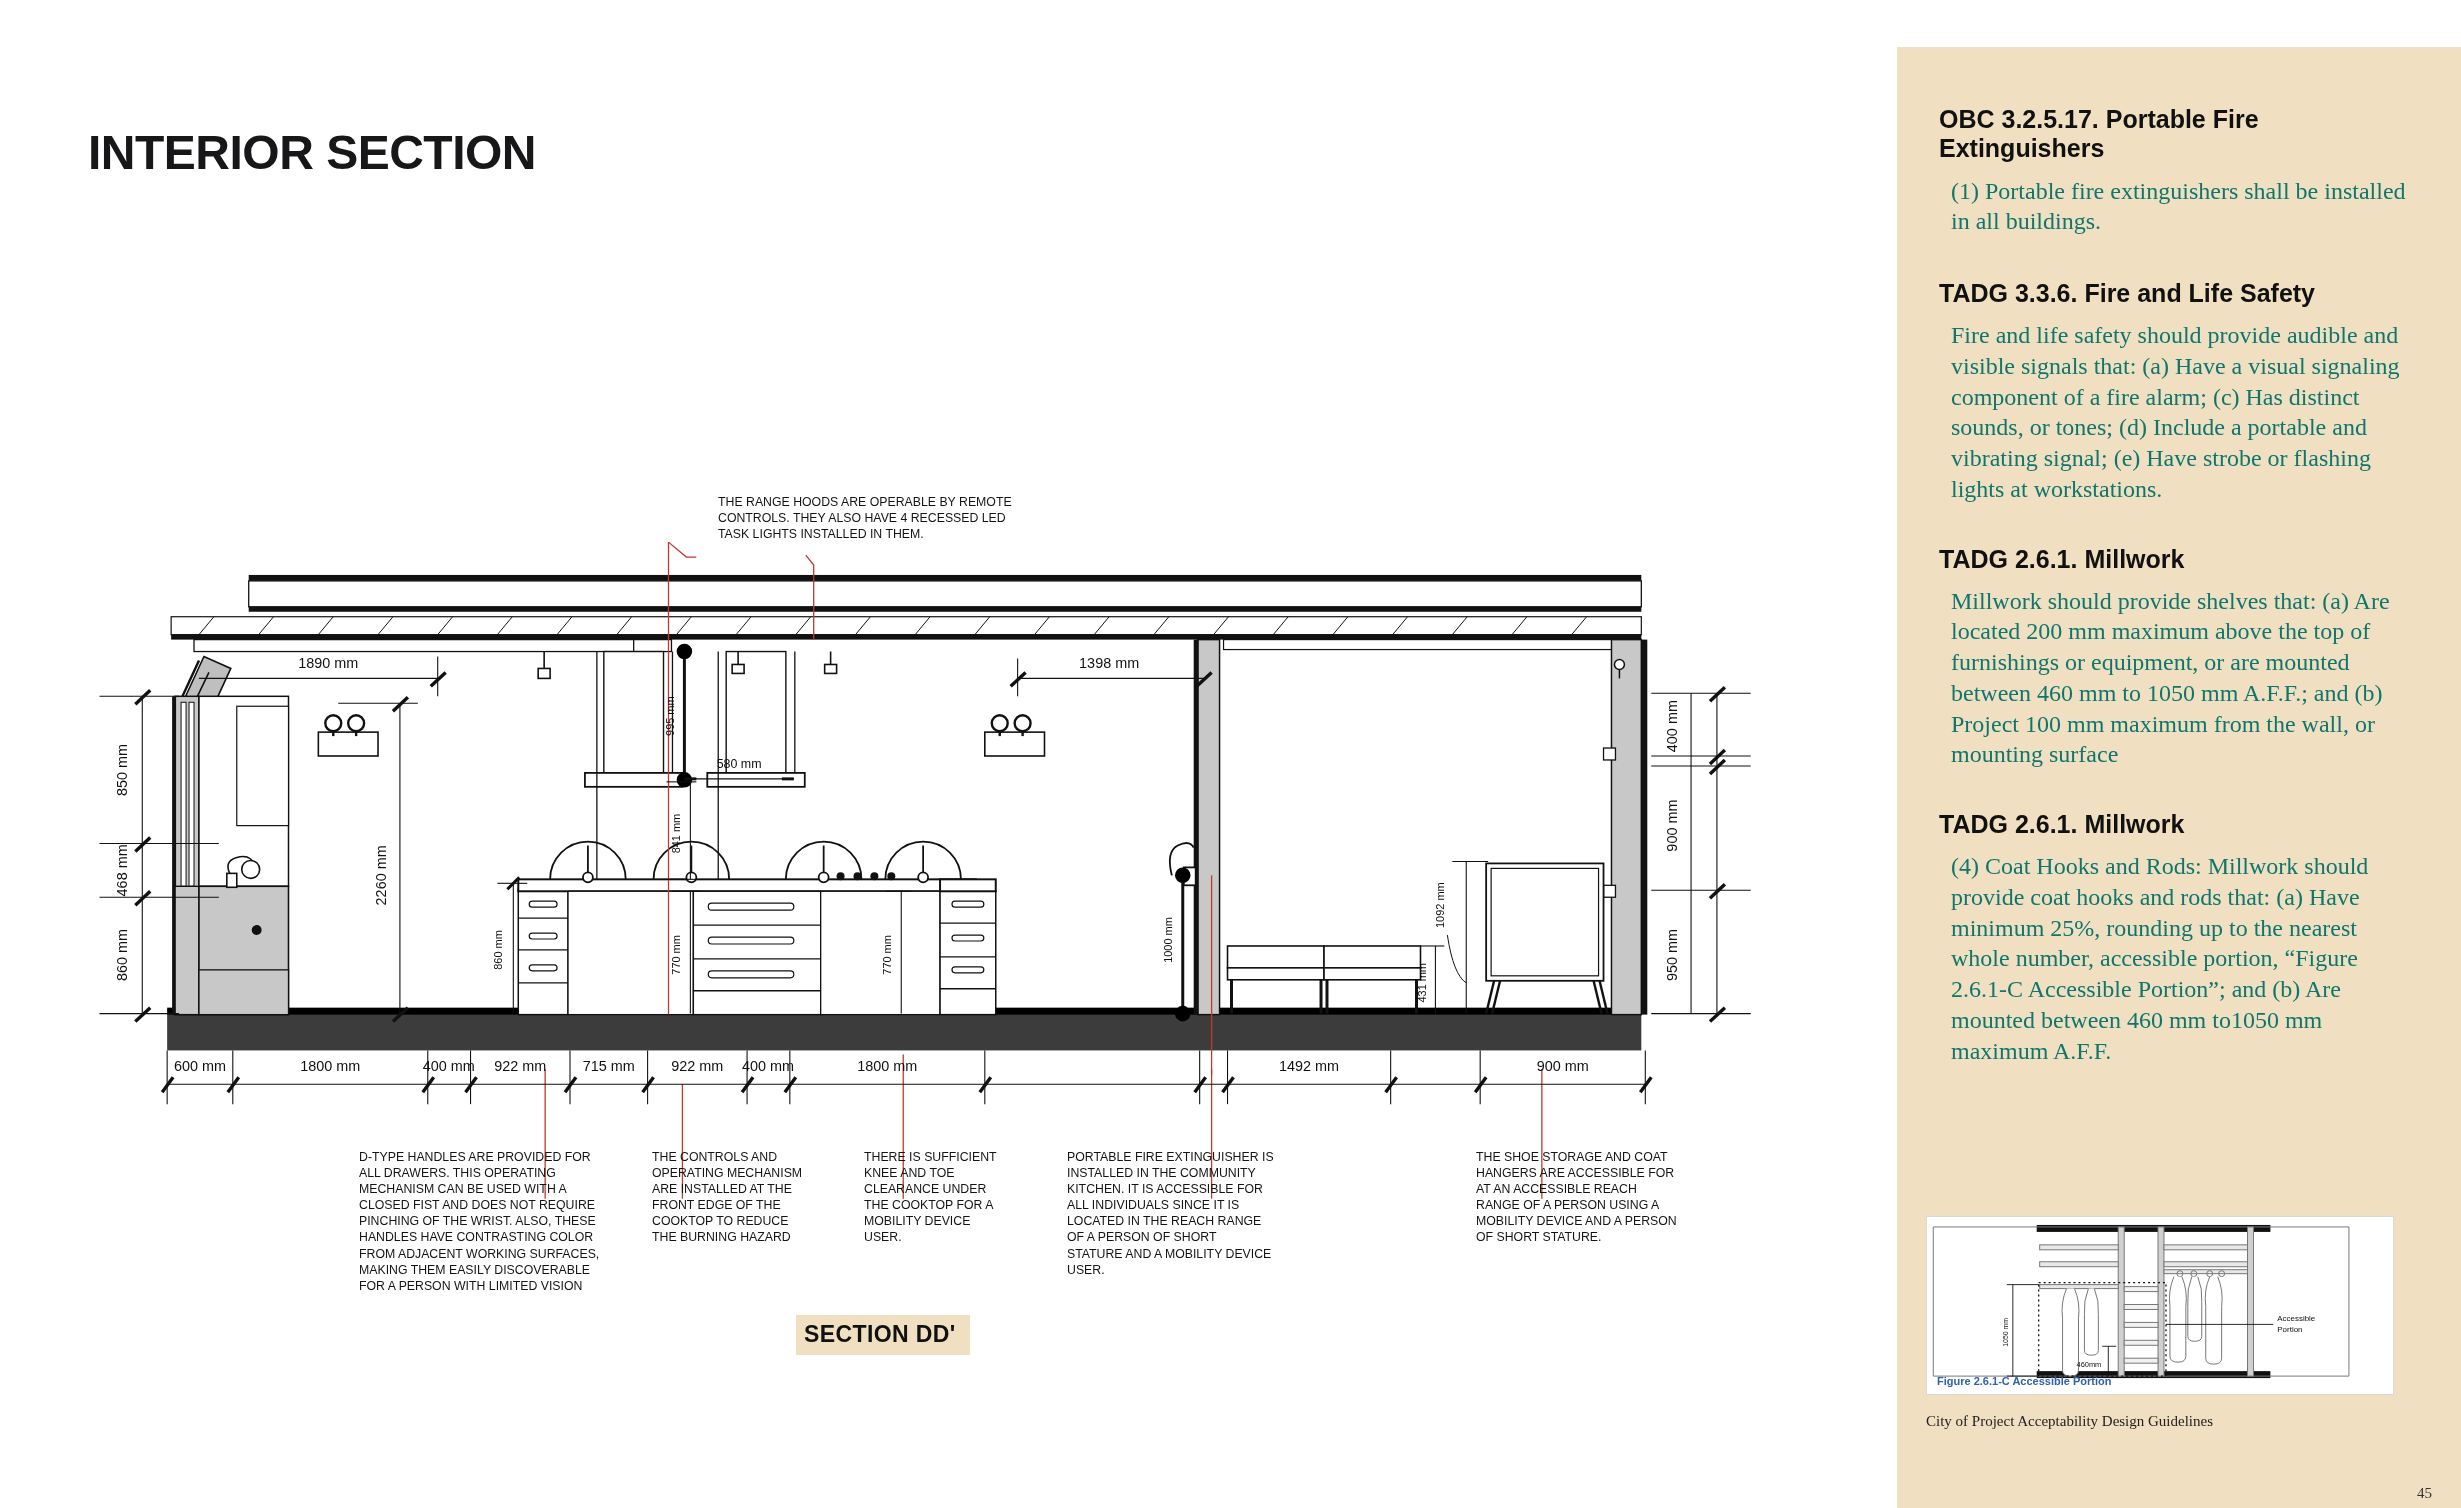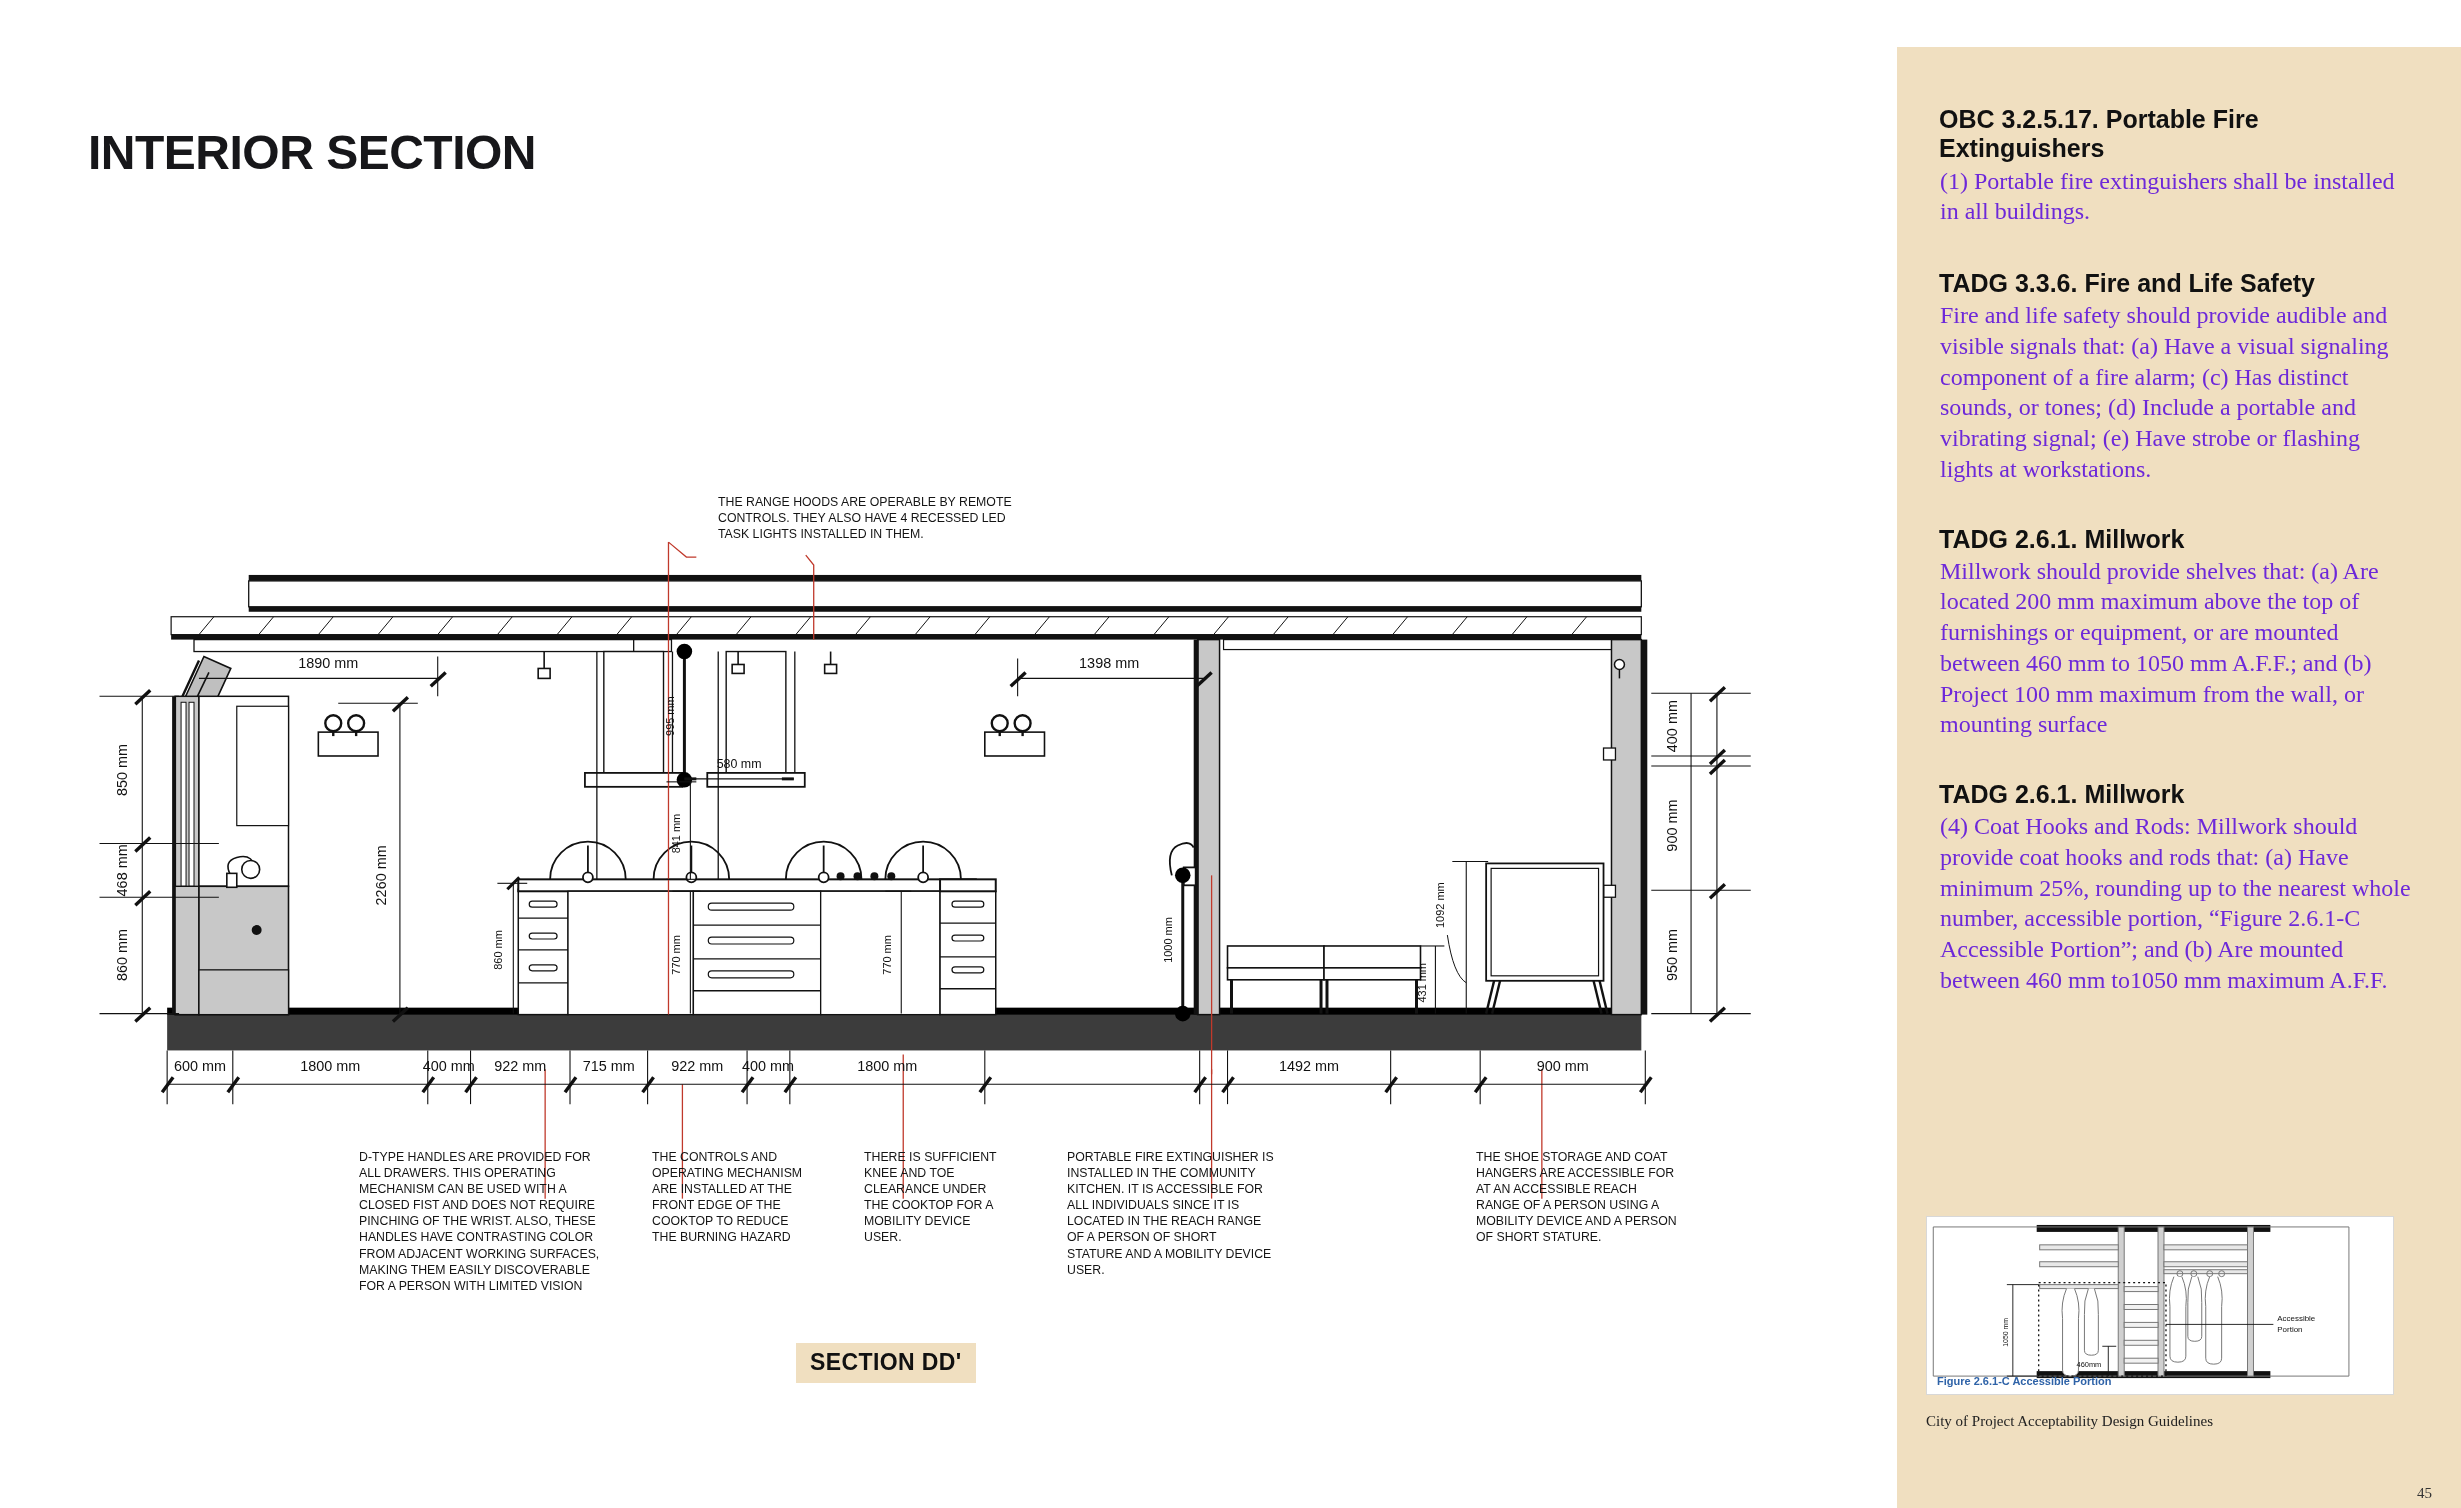--- a/index.html
+++ b/index.html
@@ -9,21 +9,21 @@
   
   #page-title{position:absolute;left:88px;top:125px;font-size:48px;font-weight:bold;
       letter-spacing:-0.5px;color:#17171a;white-space:nowrap;}
 
   
   #sidebar{position:absolute;left:1897px;top:47px;width:564px;height:1462px;
       background:#f0dfc0;box-sizing:border-box;padding:58px 42px 8px 42px;}
   .sb-h{font-family:"Liberation Sans",sans-serif;font-weight:bold;font-size:25px;
       line-height:1.17;color:#111;margin:0 0 2px 0;}
   .sb-p{font-family:"Liberation Serif",serif;font-size:24px;line-height:1.28;
-      color:#6d28d9;margin:1px;}
+      color:#0f766e;margin:12px;}
   .sb-block{margin-bottom:40px;}
   .sb-block:first-child{margin-bottom:42px;}
 
   
   #fig-card{position:absolute;left:1926px;top:1216px;width:468px;height:179px;
       background:#fff;border:1px solid #d8d8d8;box-sizing:border-box;}
   #fig-caption{position:absolute;left:10px;bottom:7px;font-size:11px;font-weight:bold;
       color:#2f63a8;font-family:"Liberation Sans",sans-serif;white-space:nowrap;}
   #fig-credit{position:absolute;left:1926px;top:1413px;font-family:"Liberation Serif",serif;
       font-size:15px;color:#222;white-space:nowrap;}
@@ -33,22 +33,22 @@
   
   #drawing{position:absolute;left:0;top:0;width:1897px;height:1508px;}
   svg{display:block;}
 
   
   .note{position:absolute;font-size:12.3px;line-height:1.31;color:#141414;
       font-family:"Liberation Sans",sans-serif;white-space:pre-line;}
 
   
   #section-label{position:absolute;left:796px;top:1315px;background:#f0dfc0;
-      padding:6px 14px 7px 14px;font-size:23px;font-weight:bold;letter-spacing:0.4px;
-      color:#111;white-space:nowrap;margin-top:28px;}
+      padding:6px 14px 7px 8px;font-size:23px;font-weight:bold;letter-spacing:0.4px;
+      color:#111;white-space:nowrap;}
 </style>
 </head>
 <body>
 
 <div id="page-title">INTERIOR SECTION</div>
 
 <div id="drawing">
 <svg width="1897" height="1508" viewBox="0 0 1907 1516">
   <defs>
     <marker id="tick" markerWidth="16" markerHeight="16" refX="8" refY="8" orient="auto">

